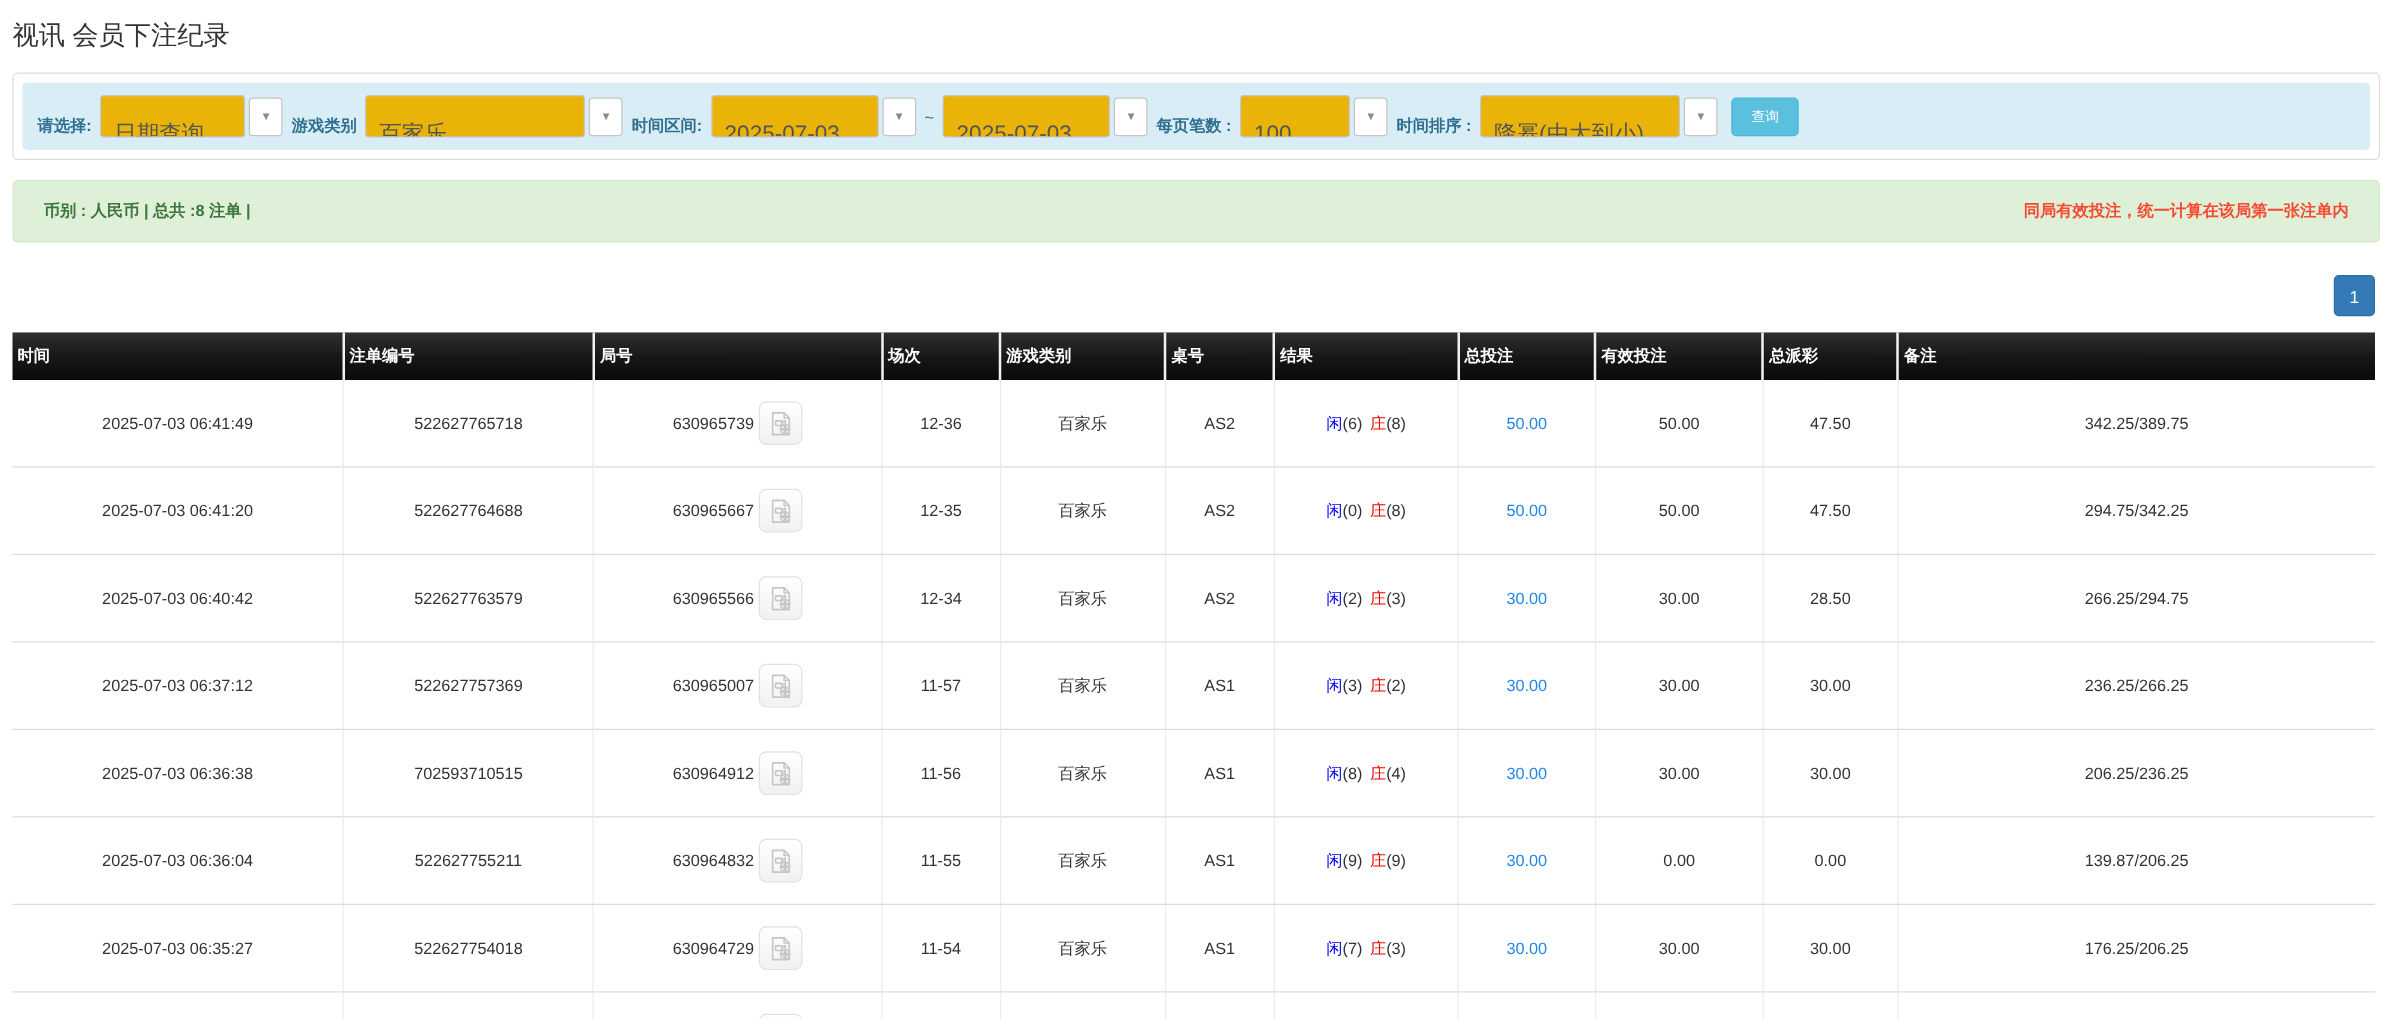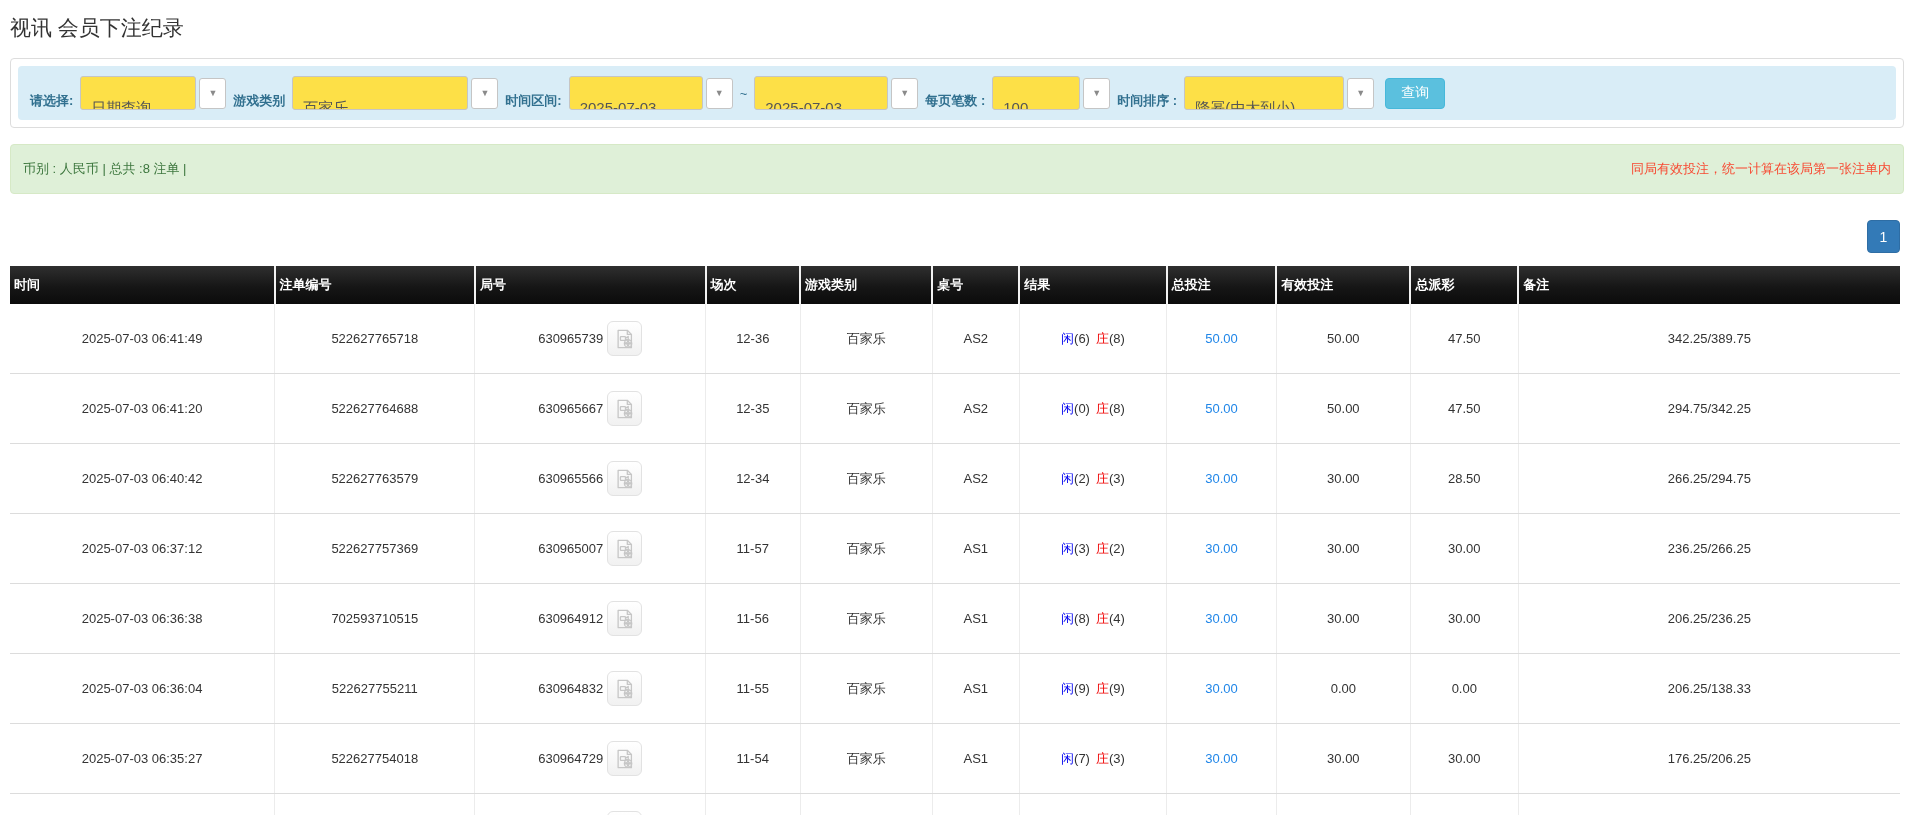--- a/index.html
+++ b/index.html
@@ -7,33 +7,33 @@
   body { font-family:"Liberation Sans","DejaVu Sans",sans-serif; color:#333; }
   .page { width:1914px; padding-top:14px; }
 
   .page-title { font-size:21px; font-weight:500; color:#333; margin:0 0 0 10px; }
 
   
   .panel { margin:16px 10px 0 10px; border:1px solid #ddd; border-radius:4px; padding:7px; background:#fff; }
   .filter-bar { background:#d9edf7; border-radius:4px; padding:10px 12px; display:flex; align-items:center; gap:7px; }
   .flabel { font-size:13px; font-weight:bold; color:#31708f; white-space:nowrap;margin-top:16px; }
   .combo { display:inline-flex; align-items:center; gap:3px; }
-  .combo-input { background:#fde047; border:1px solid #c5c5c5; border-radius:3px; height:31px; line-height:29px;
-                 padding:16px 10px; font-size:15px; color:#555; white-space:nowrap; overflow:hidden; }
+  .combo-input { background:#eab308; border:1px solid #c5c5c5; border-radius:3px; height:31px; line-height:29px;
+                 padding:16px 10px; font-size:18px; color:#555; white-space:nowrap; overflow:hidden; }
   .combo-btn { width:27px; height:31px; background:#fff; border:1px solid #c5c5c5; border-radius:3px;
                color:#8a8a8a; font-size:9px; line-height:1; cursor:pointer; padding:0; }
   .w-type { width:116px; } .w-game { width:176px; } .w-date { width:134px; }
   .w-per  { width:88px;  } .w-sort { width:160px; }
   .tilde { font-size:13px; color:#31708f; }
-  .search-btn { background:#5bc0de; border:1px solid #46b8da; color:#fff; font-size:14px; height:31px;
+  .search-btn { background:#5bc0de; border:1px solid #46b8da; color:#fff; font-size:11px; height:31px;
                 padding:0 15px; border-radius:4px; cursor:pointer; margin-left:4px; }
 
   
   .summary { margin:16px 10px 0 10px; background:#dff0d8; border:1px solid #d6e9c6; border-radius:4px;
-             padding:15px 12px; font-size:13px; color:#3c763d; display:flex; justify-content:space-between; align-items:center; }
+             padding:15px 24px; font-size:13px; color:#3c763d; display:flex; justify-content:space-between; align-items:center;font-weight:bold; }
   .summary .note { color:#f74a32; }
 
   
   .pagination { display:flex; justify-content:flex-end; margin:26px 14px 13px 0; }
   .page-btn { width:33px; height:33px; background:#337ab7; border:1px solid #2e6da4; border-radius:4px;
               color:#fff; font-size:14px; cursor:pointer; }
 
   
   table { width:1890px; margin:0 10px; border-collapse:collapse; table-layout:fixed; font-size:13px; }
   thead th { background:linear-gradient(180deg,#2f2f2f 0%,#161616 55%,#0b0b0b 100%); color:#fff;
@@ -333,21 +333,21 @@
     </td>
     <td>11-55</td>
     <td>百家乐</td>
     <td>AS1</td>
     <td>
       <span class="player">闲</span><span class="score pad">(9)</span><span class="banker">庄</span><span class="score">(9)</span>
     </td>
     <td><span class="amt-link">30.00</span></td>
     <td>0.00</td>
     <td>0.00</td>
-    <td>206.25/138.33</td>
+    <td>139.87/206.25</td>
   </tr>
 
   <tr>
     <td>2025-07-03 06:35:27</td>
     <td>522627754018</td>
     <td>
       <span class="round-wrap">
         <span>630964729</span>
         <button class="video-btn">
           <svg width="22" height="22" viewBox="0 0 24 24" fill="none" stroke="#c6c6c6" stroke-width="1.4" stroke-linejoin="round">

